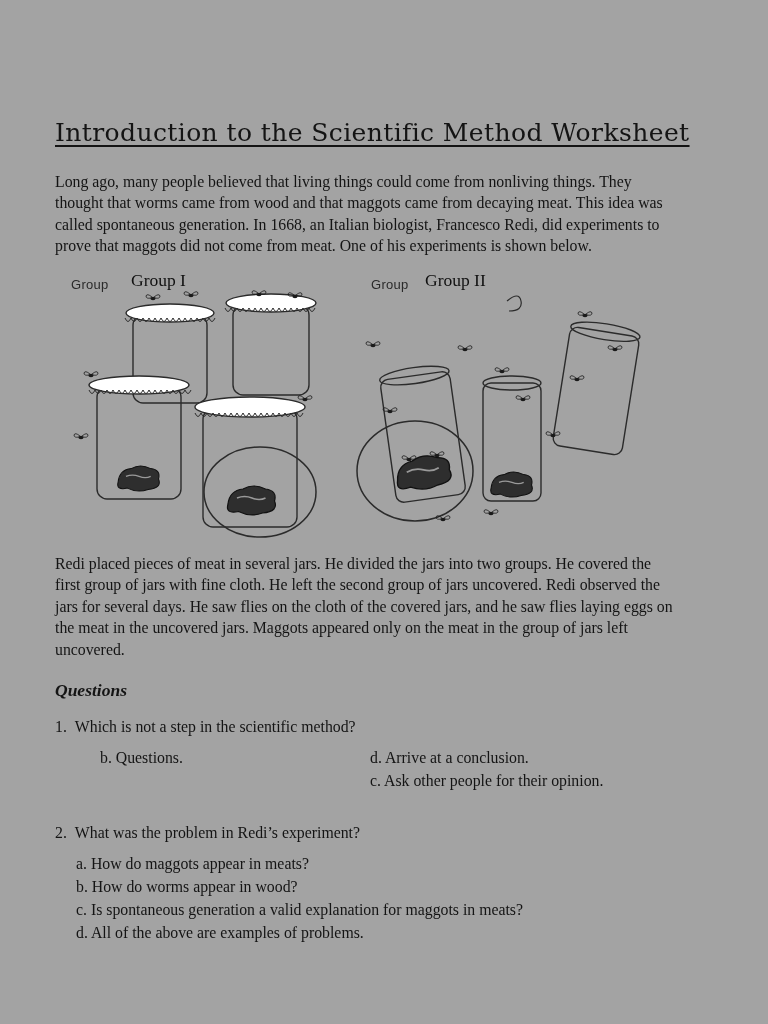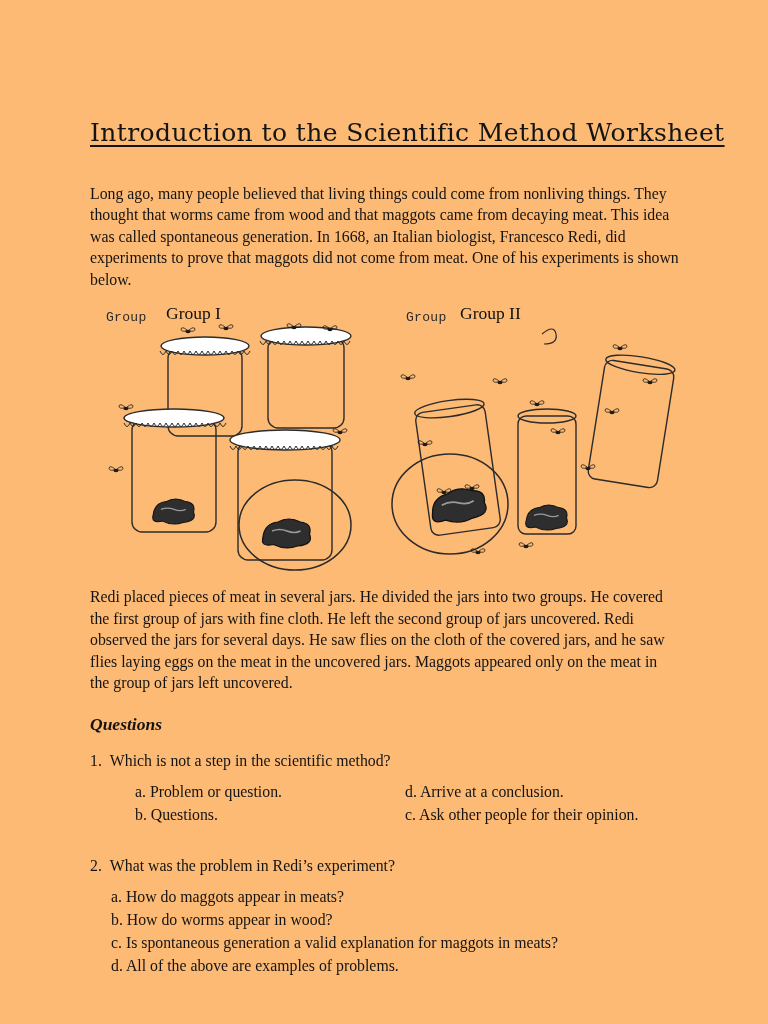--- a/index.html
+++ b/index.html
@@ -1,34 +1,34 @@
 <!DOCTYPE html>
 <html><head>
 <meta charset="utf-8">
 <style>
   * { margin:0; padding:0; box-sizing:border-box; }
   html,body { width:768px; height:1024px; background:#ffffff; }
   body { font-family:"Liberation Serif", serif; color:#141414; }
-  .page { width:768px; height:1024px; padding:118px 88px 0 90px; background:#fdba74; overflow:hidden; }
+  .page { width:768px; height:1024px; padding:118px 88px 0 55px; background:#a3a3a3; overflow:hidden; }
 
   .title {
     text-align:center;
     font-family:"DejaVu Serif", serif;
     font-size:25px;
     letter-spacing:0.4px;
     text-decoration:underline;
     text-underline-offset:4px;
     white-space:nowrap;
   }
 
-  .para { font-size:15.8px; line-height:1.36; margin-top:36px; text-align:left; }
+  .para { font-size:15.8px; line-height:1.36; margin-top:24px; text-align:left; }
 
   .figure { position:relative; height:272px; margin-top:10px; }
   .fig-label-small {
-    position:absolute; font-family:Liberation Mono, monospace;
+    position:absolute; font-family:Liberation Sans, sans-serif;
     font-size:13px; color:#2a2a2a; letter-spacing:0.3px;
   }
   .fig-label { position:absolute; font-size:17.5px; color:#111; }
   .fig-svg { position:absolute; left:0; top:20px; }
 
   .questions-heading { margin-top:20px; font-size:17.5px; font-weight:bold; font-style:italic; }
 
   .question { margin-top:17px; font-size:15.8px; }
   .q-num { display:inline-block; margin-right:8px; }
 
@@ -150,21 +150,20 @@
   <div class="para" style="margin-top:14px;">Redi placed pieces of meat in several jars. He divided the jars into two groups. He covered the first group of jars with fine cloth. He left the second group of jars uncovered. Redi observed the jars for several days. He saw flies on the cloth of the covered jars, and he saw flies laying eggs on the meat in the uncovered jars. Maggots appeared only on the meat in the group of jars left uncovered.</div>
 
   <div class="questions-heading">Questions</div>
 
   <div class="question">
     <span class="q-num">1.</span><span>Which is not a step in the scientific method?</span>
   </div>
 
   <div class="options-2col">
     <div class="opt-col-left">
-      <span class="opt-line">a. Problem or question.</span>
       <span class="opt-line">b. Questions.</span>
     </div>
     <div class="opt-col-right">
       <span class="opt-line">d. Arrive at a conclusion.</span>
       <span class="opt-line">c. Ask other people for their opinion.</span>
     </div>
   </div>
 
   <div class="question" style="margin-top:31px;">
     <span class="q-num">2.</span><span>What was the problem in Redi’s experiment?</span>

